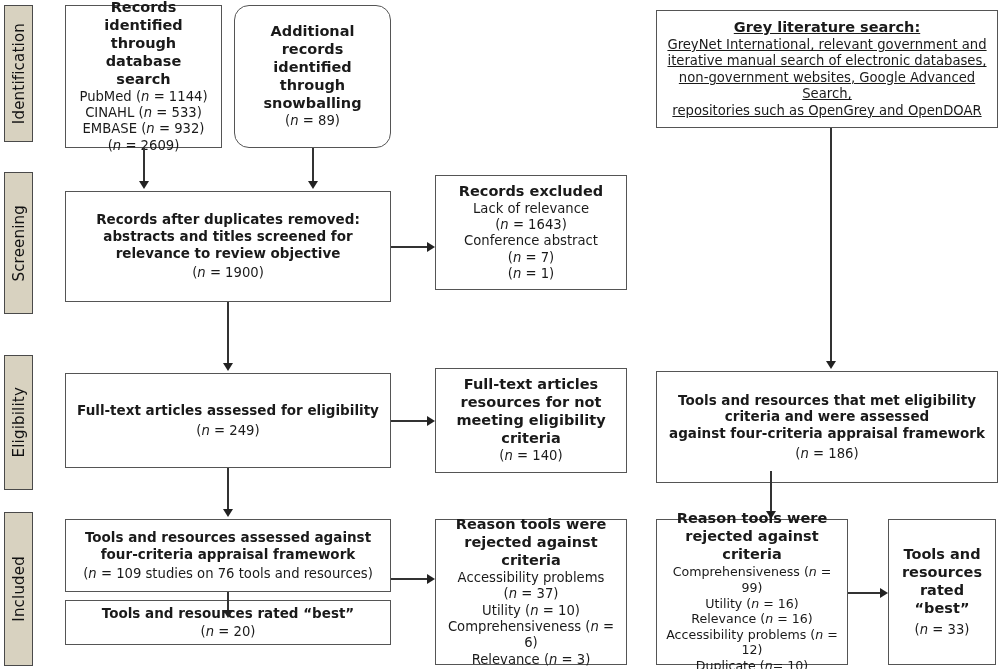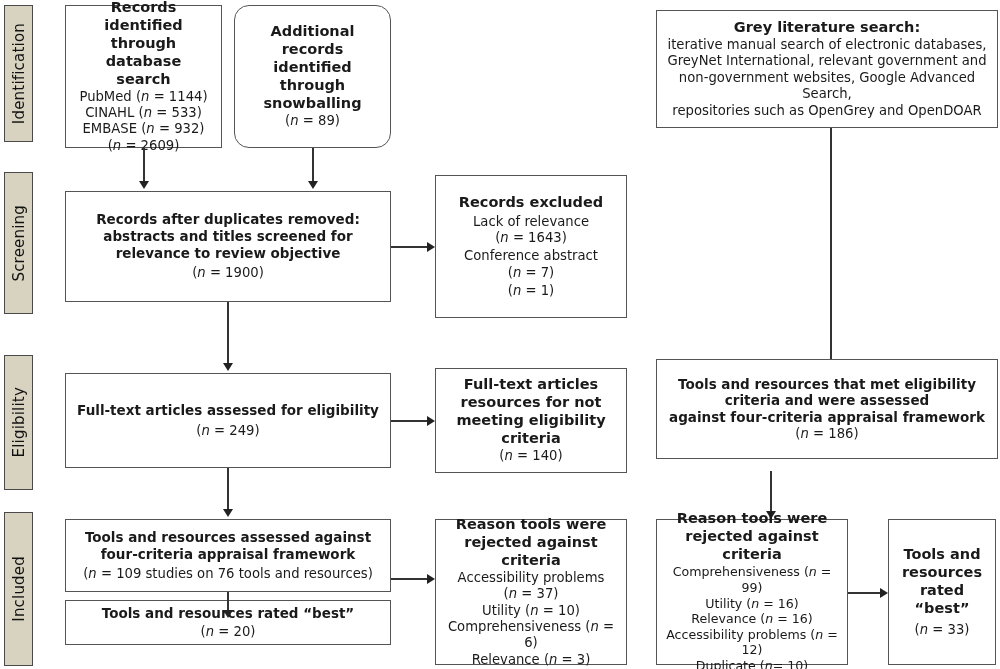--- a/index.html
+++ b/index.html
@@ -92,25 +92,25 @@
   </div>
 
   <div class="box" style="left:234px;top:5px;width:157px;height:143px;border-radius:15px;">
     <div class="hd">Additional records</div>
     <div class="hd">identified through</div>
     <div class="hd">snowballing</div>
     <div class="gap"></div>
     <div class="nline">(<i>n</i> = 89)</div>
   </div>
 
-  <div class="box" style="left:656px;top:10px;width:342px;height:118px;">
+  <div class="box" style="left:656px;top:10px;width:342px;height:118px;text-decoration:underline;">
     <div class="hd">Grey literature search:</div>
     <div class="gap"></div>
+    <div class="ln">GreyNet International, relevant government and</div>
     <div class="ln">iterative manual search of electronic databases,</div>
-    <div class="ln">GreyNet International, relevant government and</div>
     <div class="ln">non-government websites, Google Advanced Search,</div>
     <div class="ln">repositories such as OpenGrey and OpenDOAR</div>
   </div>
 
   <div class="vline" style="left:143px;top:148px;height:35px;"></div>
   <div class="arrow-d" style="left:139px;top:181px;"></div>
 
   <div class="vline" style="left:312px;top:148px;height:35px;"></div>
   <div class="arrow-d" style="left:308px;top:181px;"></div>
 
@@ -118,21 +118,21 @@
   <div class="arrow-d" style="left:826px;top:361px;"></div>
 
   <div class="box" style="left:65px;top:191px;width:326px;height:111px;text-align:center;">
     <div class="hd sm">Records after duplicates removed:</div>
     <div class="hd sm">abstracts and titles screened for</div>
     <div class="hd sm">relevance to review objective</div>
     <div class="gap"></div>
     <div class="nline">(<i>n</i> = 1900)</div>
   </div>
 
-  <div class="box" style="left:435px;top:175px;width:192px;height:143px;">
+  <div class="box" style="left:435px;top:175px;width:192px;height:115px;">
     <div class="hd">Records excluded</div>
     <div class="gap"></div>
     <div class="ln">Lack of relevance</div>
     <div class="ln">(<i>n</i> = 1643)</div>
     <div class="gap"></div>
     <div class="ln">Conference abstract</div>
     <div class="ln">(<i>n</i> = 7)</div>
     <div class="gap"></div>
     <div class="ln">(<i>n</i> = 1)</div>
   </div>
@@ -154,21 +154,21 @@
     <div class="hd">resources for not</div>
     <div class="hd">meeting eligibility</div>
     <div class="hd">criteria</div>
     <div class="gap"></div>
     <div class="nline">(<i>n</i> = 140)</div>
   </div>
 
   <div class="hline" style="left:391px;top:420px;width:37px;"></div>
   <div class="arrow-r" style="left:427px;top:416px;"></div>
 
-  <div class="box" style="left:656px;top:359px;width:342px;height:100px;">
+  <div class="box" style="left:656px;top:371px;width:342px;height:112px;">
     <div class="hd sm">Tools and resources that met eligibility</div>
     <div class="hd sm">criteria and were assessed</div>
     <div class="hd sm">against four-criteria appraisal framework</div>
     <div class="gap"></div>
     <div class="nline">(<i>n</i> = 186)</div>
   </div>
 
   <div class="vline" style="left:227px;top:468px;height:43px;"></div>
   <div class="arrow-d" style="left:223px;top:509px;"></div>
 

